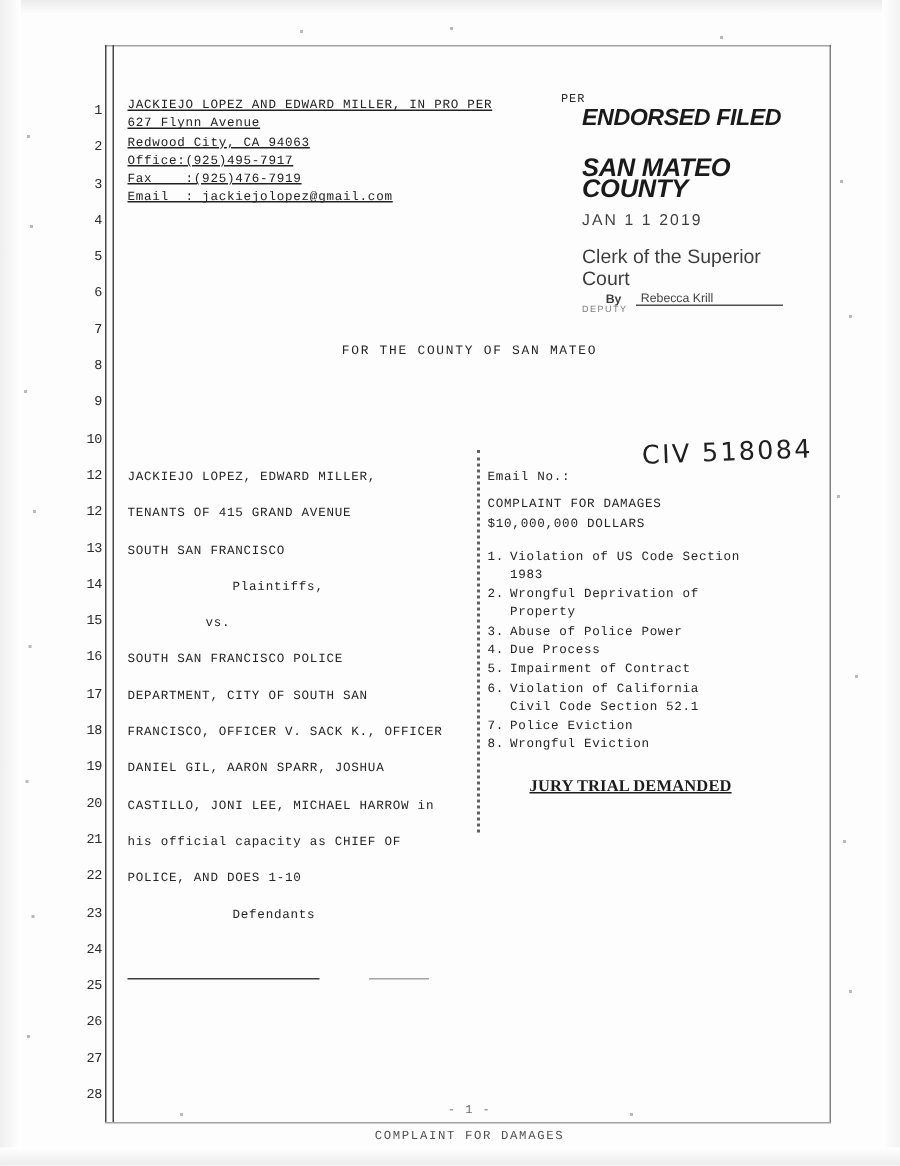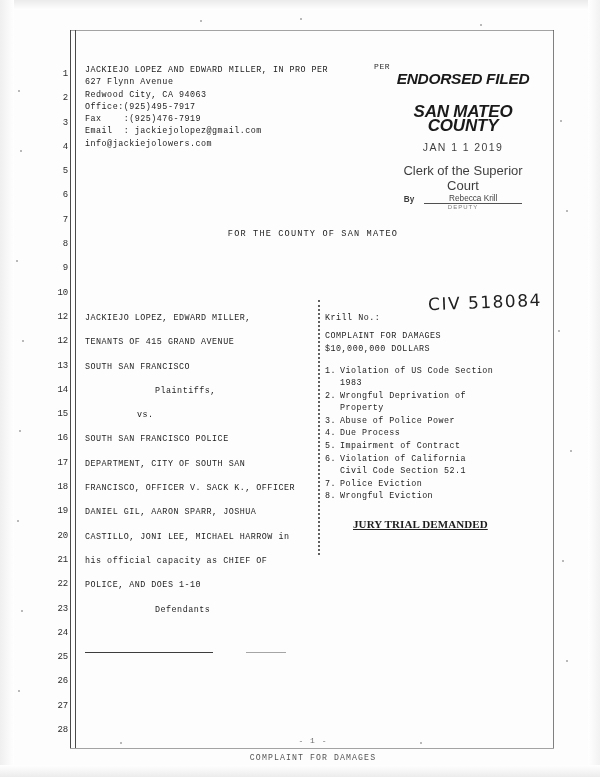--- a/index.html
+++ b/index.html
@@ -107,29 +107,30 @@
     left: 85px;
     top: 64px;
     width: 270px;
   }
   .attorney-block div {
     font-size: 8.4px;
     line-height: 12.3px;
     letter-spacing: 0.5px;
     color: #222;
     white-space: pre;
+    text-decoration: underline;
   }
 
   
   .stamp {
     position: absolute;
     left: 388px;
     top: 62px;
     width: 150px;
-    text-align: center;
+    text-align: left;
     color: #1a1a1a;
   }
   .stamp-per {
     position: absolute;
     left: 374px;
     top: 62px;
     font-size: 8px;
     letter-spacing: .6px;
     color: #2a2a2a;
   }
@@ -391,21 +392,20 @@
       <div class="ln">28</div>
     </div>
 
   <div class="attorney-block" id="attorney-block">
       <div>JACKIEJO LOPEZ AND EDWARD MILLER, IN PRO PER</div>
       <div>627 Flynn Avenue</div>
       <div>Redwood City, CA 94063</div>
       <div>Office:(925)495-7917</div>
       <div>Fax    :(925)476-7919</div>
       <div>Email  : jackiejolopez@gmail.com</div>
-      <div>info@jackiejolowers.com</div>
     </div>
 
   <div class="stamp-per">PER</div>
   <div class="stamp">
     <div class="stamp-endorsed">ENDORSED FILED</div>
     <div class="stamp-county">SAN MATEO COUNTY</div>
     <div class="stamp-date">JAN 1 1 2019</div>
     <div class="stamp-clerk">Clerk of the Superior Court</div>
     <div class="stamp-byline">
       <span class="stamp-by-label">By</span>
@@ -432,21 +432,21 @@
       <div class="cl">his official capacity as CHIEF OF</div>
       <div class="cl">POLICE, AND DOES 1-10</div>
       <div class="cl cl-indent">Defendants</div>
     </div>
 
   <div class="caption-divider"></div>
 
   <div class="case-number-hand">CIV 518084</div>
 
   <div class="caption-right">
-    <div class="cr-line cr-caseno">Krill No.:</div>
+    <div class="cr-line cr-caseno">Email No.:</div>
     <div class="cr-line">COMPLAINT FOR DAMAGES</div>
     <div class="cr-line">$10,000,000 DOLLARS</div>
     <ul class="causes" id="causes-list">
         <li>
           <span class="cause-num">1.</span>
           <span class="cause-text">Violation of US Code Section
 1983</span>
         </li>
         <li>
           <span class="cause-num">2.</span>

